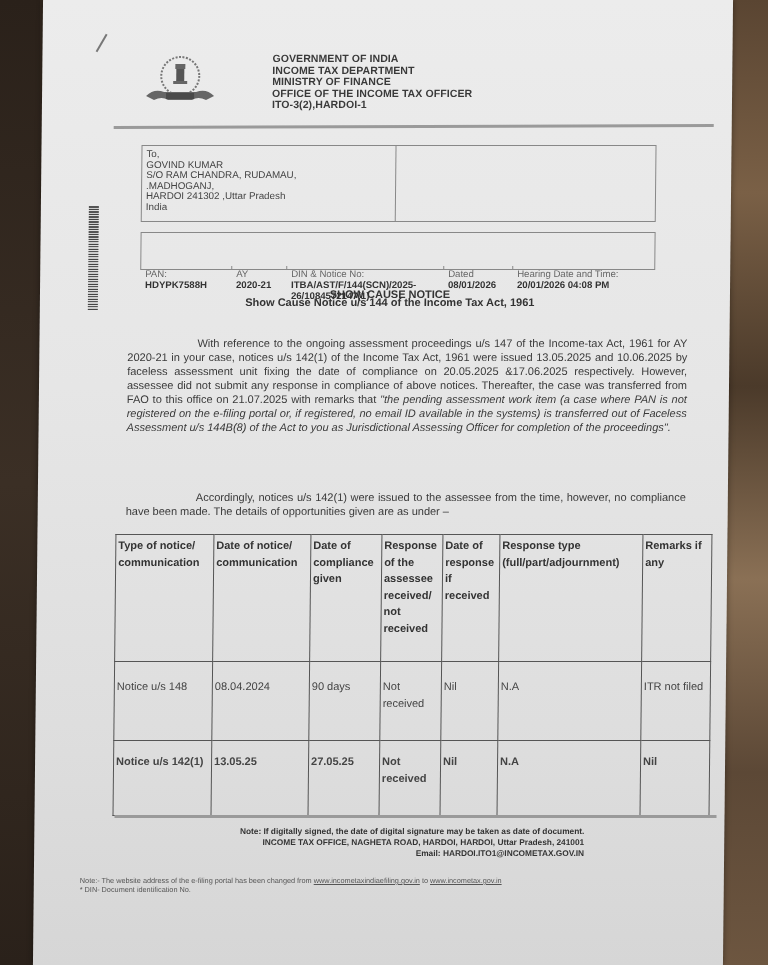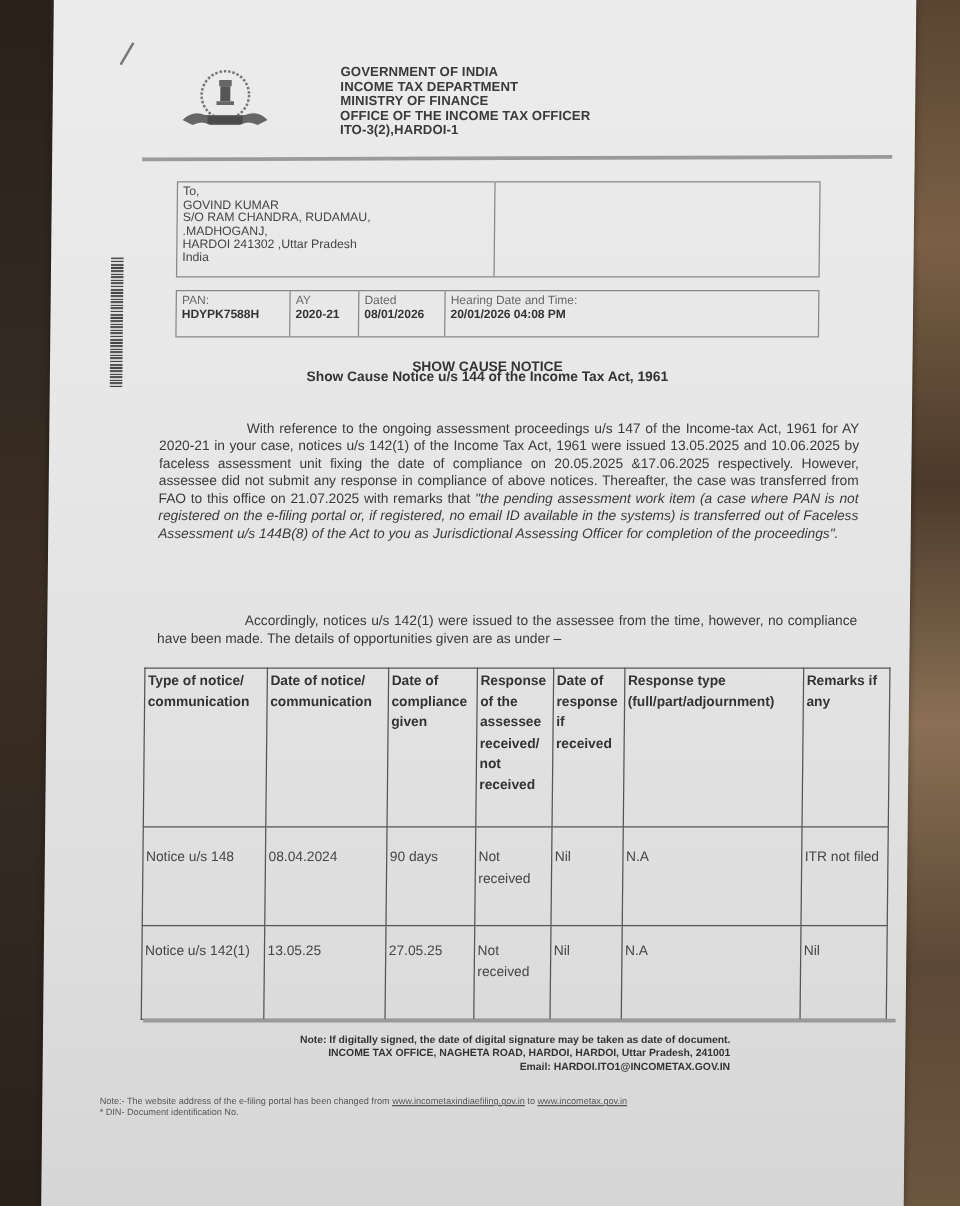--- a/index.html
+++ b/index.html
@@ -32,39 +32,39 @@
 
   .rule { position:absolute; height:3px; background:#9a9a9a; }
   .rule.top { left:72px; top:125px; width:600px; transform:rotate(-0.2deg); }
   .rule.bottom { left:80px; top:815px; width:602px; }
 
   .addr-box { position:absolute; left:100px; top:145px; width:513px; height:75px; border:1px solid #888; display:flex; }
   .addr-left { width:245px; border-right:1px solid #888; padding:3px 4px; font-size:9.8px; line-height:10.6px; color:#444; }
   .addr-right { flex:1; }
 
   .info-box { position:absolute; left:100px; top:232px; width:513px; height:36px; border:1px solid #888; display:flex; font-size:9.6px; }
-  .info-cell { border-right:1px solid #888; padding:2px 4px; line-height:11px; }
+  .info-cell { border-right:1px solid #888; padding:2px 4px; line-height:11px;margin-top:33px; }
   .info-cell:last-child { border-right:none; }
   .info-label { color:#666; }
   .info-value { font-weight:bold; color:#333; }
 
   .title1 { position:absolute; left:200px; top:288px; width:300px; text-align:center; font-weight:bold; font-size:11px; color:#333; }
   .title2 { position:absolute; left:150px; top:296px; width:400px; text-align:center; font-weight:bold; font-size:11px; color:#333; }
 
   .para { position:absolute; left:88px; width:560px; font-size:11px; line-height:14px; text-align:justify; color:#3a3a3a; }
   .para p { margin:0; text-indent:70px; }
   .para .ital { font-style:italic; }
   .para1 { top:336px; }
   .para2 { top:490px; }
 
   table.opps { position:absolute; left:78px; top:534px; width:597px; border-collapse:collapse; font-size:11px; color:#333; }
   table.opps th, table.opps td { border:1px solid #555; vertical-align:top; padding:2px 2px; text-align:left; }
   table.opps th { font-weight:bold; line-height:16.5px; height:122px; font-size:11px; }
   table.opps td { font-weight:normal; line-height:17px; height:60px; padding-top:16px; color:#444; }
-  table.opps tr.r2 td { padding-top:12px; }
+  table.opps tr.r2 td { padding-top:12px;font-weight:bold; }
 
   .footer { position:absolute; left:130px; top:826px; width:420px; text-align:right; font-weight:bold; font-size:8.3px; line-height:11px; color:#333; }
   .footnote { position:absolute; left:14px; top:876px; width:600px; font-size:7.3px; line-height:9px; color:#555;margin-left:32px; }
   .footnote .u { text-decoration:underline; }
 
   .barcode { position:absolute; left:48px; top:206px; width:10px; height:104px;
     background: repeating-linear-gradient(180deg, #555 0px, #555 1.5px, #ccc 1.5px, #ccc 3px, #444 3px, #444 4px, #ddd 4px, #ddd 5px);
   }
 </style>
 </head>
@@ -110,20 +110,24 @@
     </div>
 
     <div class="info-box">
       <div class="info-cell" style="width:82px">
         <div class="info-label">PAN:</div>
         <div class="info-value">HDYPK7588H</div>
       </div>
       <div class="info-cell" style="width:46px">
         <div class="info-label">AY</div>
         <div class="info-value">2020-21</div>
+      </div>
+      <div class="info-cell" style="width:148px">
+        <div class="info-label">DIN &amp; Notice No:</div>
+        <div class="info-value">ITBA/AST/F/144(SCN)/2025-26/1084572147(1)</div>
       </div>
       <div class="info-cell" style="width:60px">
         <div class="info-label">Dated</div>
         <div class="info-value">08/01/2026</div>
       </div>
       <div class="info-cell" style="flex:1">
         <div class="info-label">Hearing Date and Time:</div>
         <div class="info-value">20/01/2026 04:08 PM</div>
       </div>
     </div>

